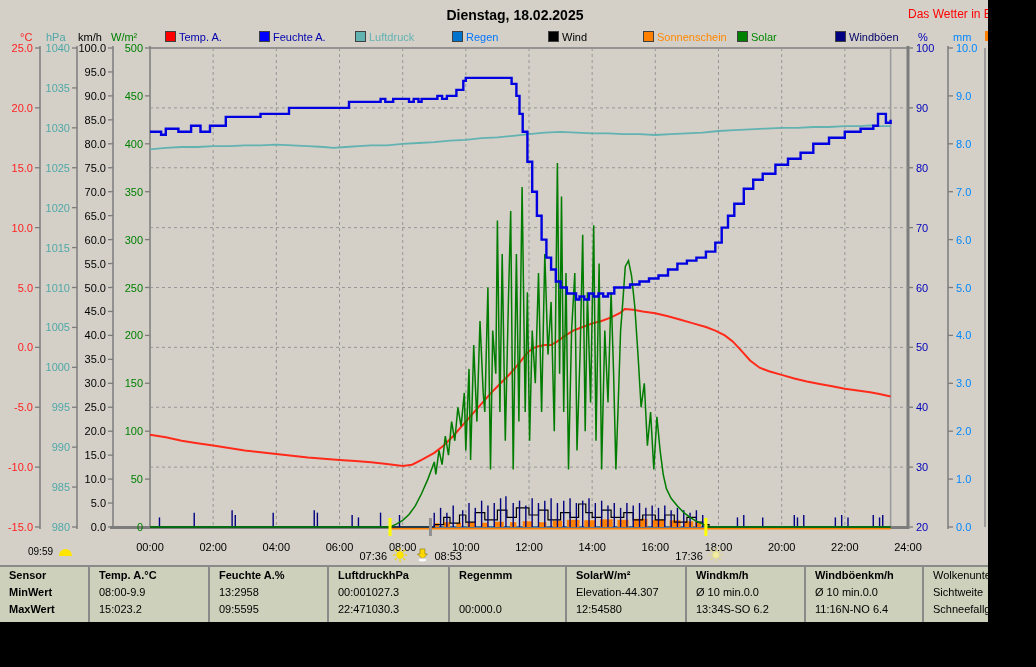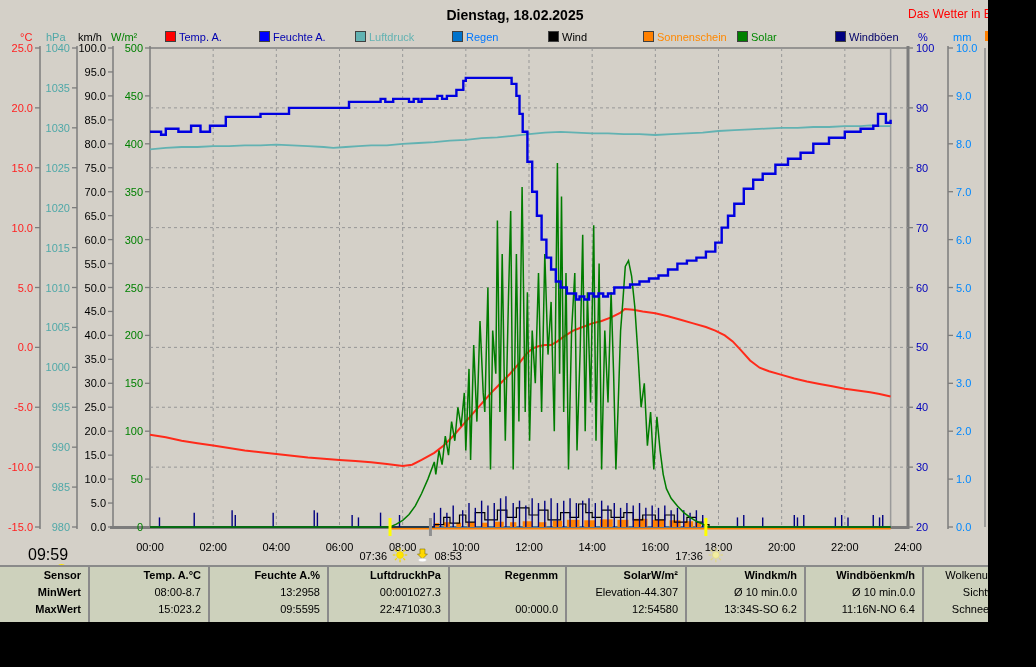--- a/index.html
+++ b/index.html
@@ -6,27 +6,27 @@
   .screen{position:relative;width:1036px;height:667px;background:#000;overflow:hidden;
           font-family:"Liberation Sans","DejaVu Sans",sans-serif;}
   .window{position:absolute;left:0;top:0;width:988px;height:622px;background:#d4d0c8;overflow:hidden;}
   .title{position:absolute;left:0;width:1030px;top:7px;text-align:center;font-size:14px;color:#000;font-weight:bold;}
   .station{position:absolute;left:908px;top:7px;font-size:12px;color:#f00;white-space:nowrap;}
   .legendbar{position:absolute;left:0;top:28px;width:100%;height:18px;font-size:11px;}
   .legendbar span{position:absolute;white-space:nowrap;}
   .sw{position:absolute;width:9px;height:9px;top:3px;border:1px solid #404040;}
   .orange-frag{position:absolute;left:985px;top:31px;width:6px;height:10px;background:#ff8000;}
   svg#chart{position:absolute;left:0;top:0;}
-  .moonrow{position:absolute;left:28px;top:546px;font-size:16px;color:#000;display:flex;align-items:flex-end;flex-direction:column;}
+  .moonrow{position:absolute;left:28px;top:546px;font-size:10px;color:#000;display:flex;align-items:flex-end;}
   .halfdisc{display:inline-block;width:13px;height:7px;background:#ffe400;border-radius:7px 7px 0 0;margin-left:6px;margin-bottom:1px;}
   .dtable{position:absolute;left:0;top:565px;width:988px;height:57px;background:#cdd1bc;
           border-top:2px solid #8a8a8a;display:flex;font-size:11px;color:#000;overflow:hidden;}
   .dcol{flex:0 0 auto;display:flex;flex-direction:column;}
   .dcol + .dcol{border-left:2px solid #8a8a8a;}
-  .dcell{height:17px;line-height:17px;display:flex;justify-content:flex-end;padding:0 7px 0 18px;white-space:nowrap;}
+  .dcell{height:17px;line-height:17px;display:flex;justify-content:flex-start;padding:0 7px 0 9px;white-space:nowrap;}
   .dcell.hdr .l,.dcell.hdr .r{font-weight:bold;}
   .dcol.first .l{font-weight:bold;}
 </style>
 </head>
 <body>
 
 <div class="screen">
   <div class="window">
     <div class="title">Dienstag, 18.02.2025</div>
     <div class="station">Das Wetter in Es</div>
@@ -383,21 +383,21 @@
             <span class="r"></span>
           </div>
         </div>
         <div class="dcol" style="width: 118px;">
           <div class="dcell hdr">
             <span class="l">Temp. A.</span>
             <span class="r">°C</span>
           </div>
           <div class="dcell">
             <span class="l">08:00</span>
-            <span class="r">-8.7</span>
+            <span class="r">-9.9</span>
           </div>
           <div class="dcell">
             <span class="l">15:02</span>
             <span class="r">3.2</span>
           </div>
         </div>
         <div class="dcol" style="width: 117px;">
           <div class="dcell hdr">
             <span class="l">Feuchte A.</span>
             <span class="r">%</span>

